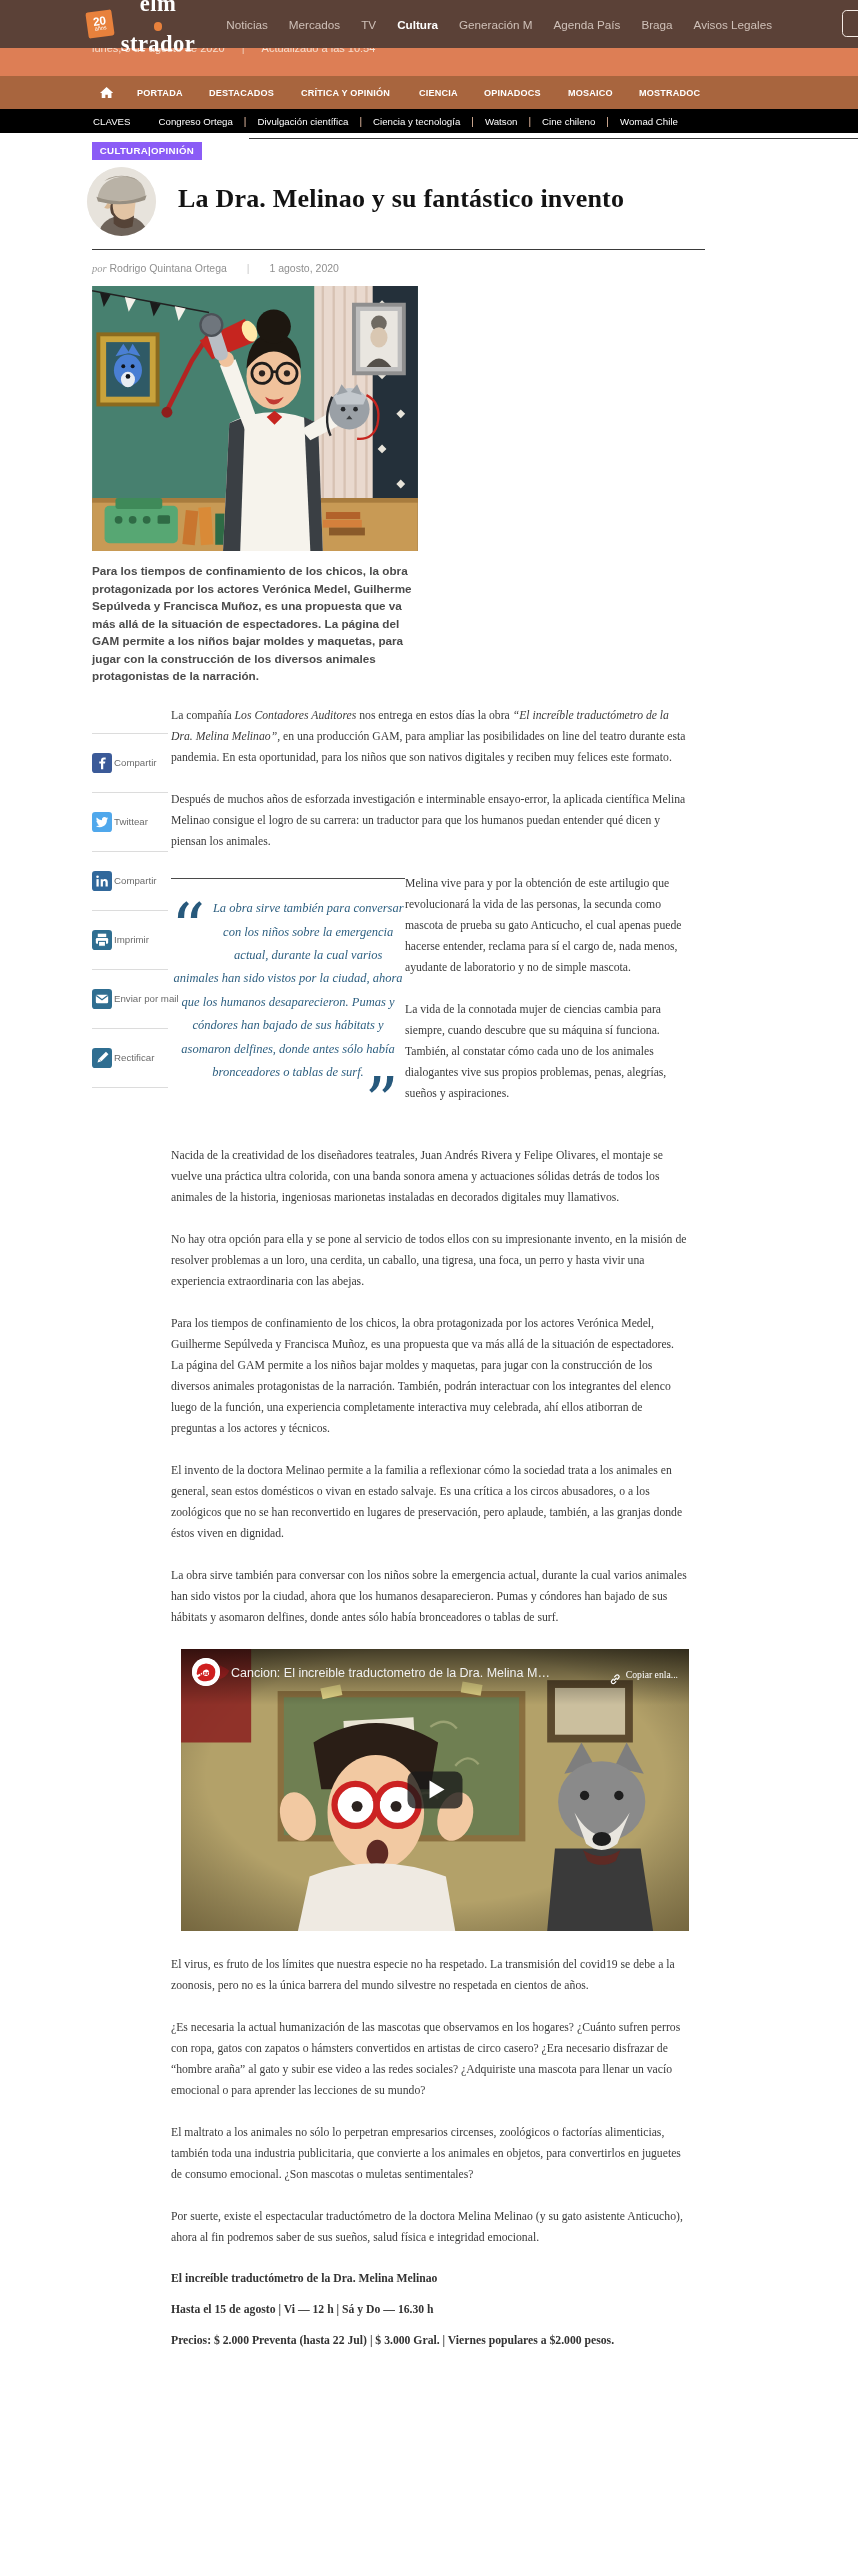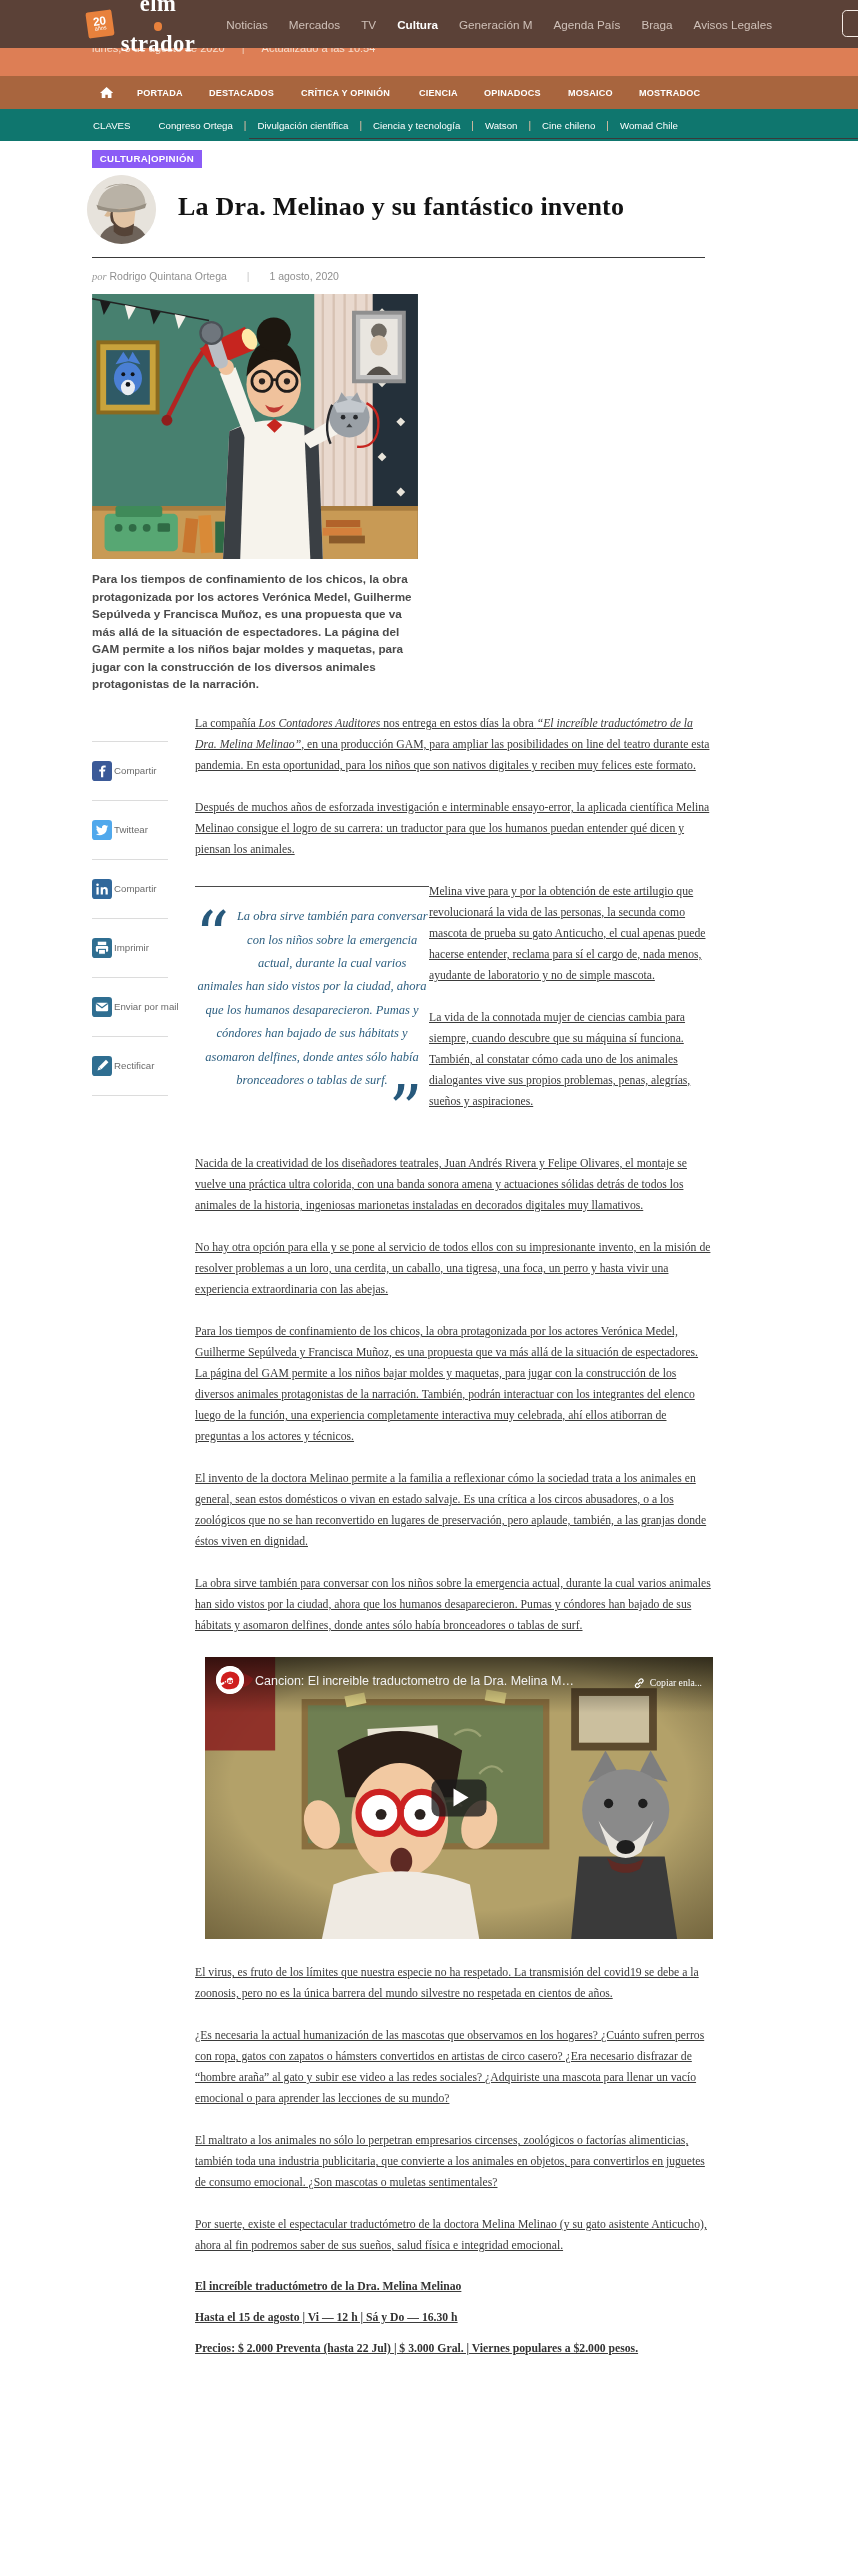--- a/index.html
+++ b/index.html
@@ -29,21 +29,21 @@
   .dsep{margin:0 17px;color:#f2cdb7;}
 
   
   .sectionnav{height:33px;background:#a8653e;display:flex;align-items:center;padding-left:100px;}
   .homeicon{margin-right:23.4px;display:flex;align-items:center;}
   .secmenu{display:flex;gap:23.4px;}
   .secmenu .si{color:#fff;font-weight:bold;font-size:9.7px;letter-spacing:0.2px;cursor:pointer;
                transform:scaleX(.94);transform-origin:left;white-space:nowrap;}
 
   
-  .clavesbar{height:32px;background:#0f766e;display:flex;align-items:center;padding-left:93px;}
+  .clavesbar{height:24px;background:#000000;display:flex;align-items:center;padding-left:93px;}
   .claveslabel{color:#fff;font-size:9.7px;margin-right:28px;cursor:pointer;}
   .topicsmenu{display:flex;align-items:center;}
   .topicsmenu .ti{color:#fff;font-size:9.7px;cursor:pointer;white-space:nowrap;}
   .topicsmenu .tsep{color:#efc3a8;margin:0 11px;font-size:10px;}
 
   .line178{position:absolute;top:138px;left:249px;right:0;height:0.8px;background:#3a3a3a;}
 
   
   .breadcrumb{margin:16.4px 0 0 92px;width:613px;border-bottom:2.3px solid #1c4a63;padding-bottom:5.5px;
               font-size:9px;font-weight:bold;letter-spacing:0.5px;color:#3c5c70;}
@@ -68,43 +68,43 @@
   .caption{margin:11px 0 0 92px;width:326px;font-weight:bold;font-size:11.7px;line-height:1.5;color:#4b4b4b;}
 
   
   .article-main{display:flex;margin:20px 0 0 92px;align-items:flex-start;}
   .share-rail{width:76px;flex:0 0 76px;padding-top:28px;}
   .share-item{display:flex;align-items:center;gap:2px;padding:19px 0;border-top:0.8px solid #dcdcdc;cursor:pointer;}
   .share-item:last-child{border-bottom:0.8px solid #dcdcdc;}
   .share-ic{width:20px;height:20px;border-radius:3.1px;display:flex;align-items:center;justify-content:center;flex:0 0 20px;}
   .share-lb{font-size:9.7px;color:#6b6b6b;white-space:nowrap;}
 
-  .bodycol{margin-left:27px;width:518px;font-family:"Liberation Serif",serif;font-size:11.7px;
-           line-height:21px;color:#3b3b3b;text-decoration:underline;}
+  .bodycol{margin-left:3px;width:518px;font-family:"Liberation Serif",serif;font-size:11.7px;
+           line-height:21px;color:#3b3b3b;}
   .bodycol p.bodyp{margin:0 0 21px;}
   .quotewrap{overflow:visible;}
   .pullquote{float:left;width:234px;margin:4.7px 31px 14px 0;padding:18.7px 0 6.2px;
              border-top:1.6px solid #4a4a4a;text-align:center;font-style:italic;
              font-size:12.5px;line-height:23.4px;color:#2d5f80;}
   .qopen{float:left;font-size:67px;line-height:.55;margin:12.5px 6.2px 0 0;font-style:normal;
          color:#27597c;font-family:"DejaVu Serif",serif;}
   .qclose{display:block;text-align:right;font-size:67px;line-height:.35;height:34px;margin-top:6.2px;
           font-style:normal;color:#27597c;font-family:"DejaVu Serif",serif;padding-right:6.2px;}
   .aftquote{clear:both;}
 
   
   .video{position:relative;width:508px;height:282px;margin:18.7px 0 23.4px 10px;background:#1b1b1b;cursor:pointer;}
   .video svg.scene{position:absolute;inset:0;}
   .vheader{position:absolute;top:0;left:0;right:0;height:56px;
            background:linear-gradient(to bottom,rgba(0,0,0,.62),rgba(0,0,0,0));
            display:flex;align-items:flex-start;padding:9.3px 11px 0;box-sizing:border-box;}
   .vavatar{width:28px;height:28px;border-radius:50%;overflow:hidden;flex:0 0 28px;background:#fff;}
   .vtitle{color:#f1f1f1;font-size:12.5px;margin:4.7px 9.3px 0 11px;white-space:nowrap;overflow:hidden;
           text-overflow:ellipsis;max-width:319px;font-family:"Liberation Sans",sans-serif;}
-  .vcopy{margin-left:auto;display:flex;align-items:center;gap:4.7px;color:#fff;font-size:9.7px;margin-top:6.2px;}
+  .vcopy{margin-left:auto;display:flex;align-items:flex-end;gap:4.7px;color:#fff;font-size:9.7px;margin-top:6.2px;}
   .playbtn{position:absolute;left:50%;top:50%;transform:translate(-50%,-50%);width:55px;height:37px;
            background:rgba(25,25,25,.78);border-radius:7.8px;display:flex;align-items:center;justify-content:center;}
   .ptri{width:0;height:0;border-left:15.6px solid #fff;border-top:9.3px solid transparent;border-bottom:9.3px solid transparent;margin-left:3.1px;}
 
   .evbold{font-family:"Liberation Serif",serif;font-weight:bold;font-size:11.7px;line-height:20px;
           color:#333;margin:0 0 11px;}
 </style>
 </head>
 <body>
 

